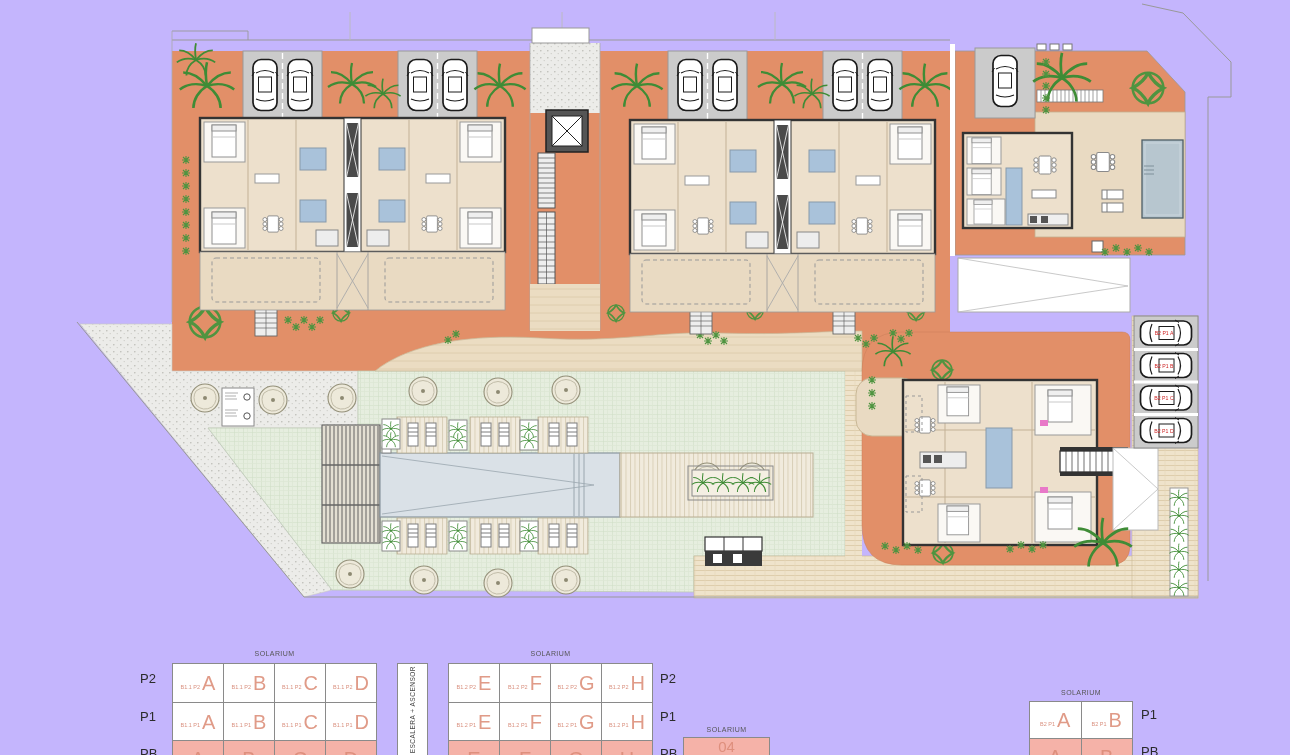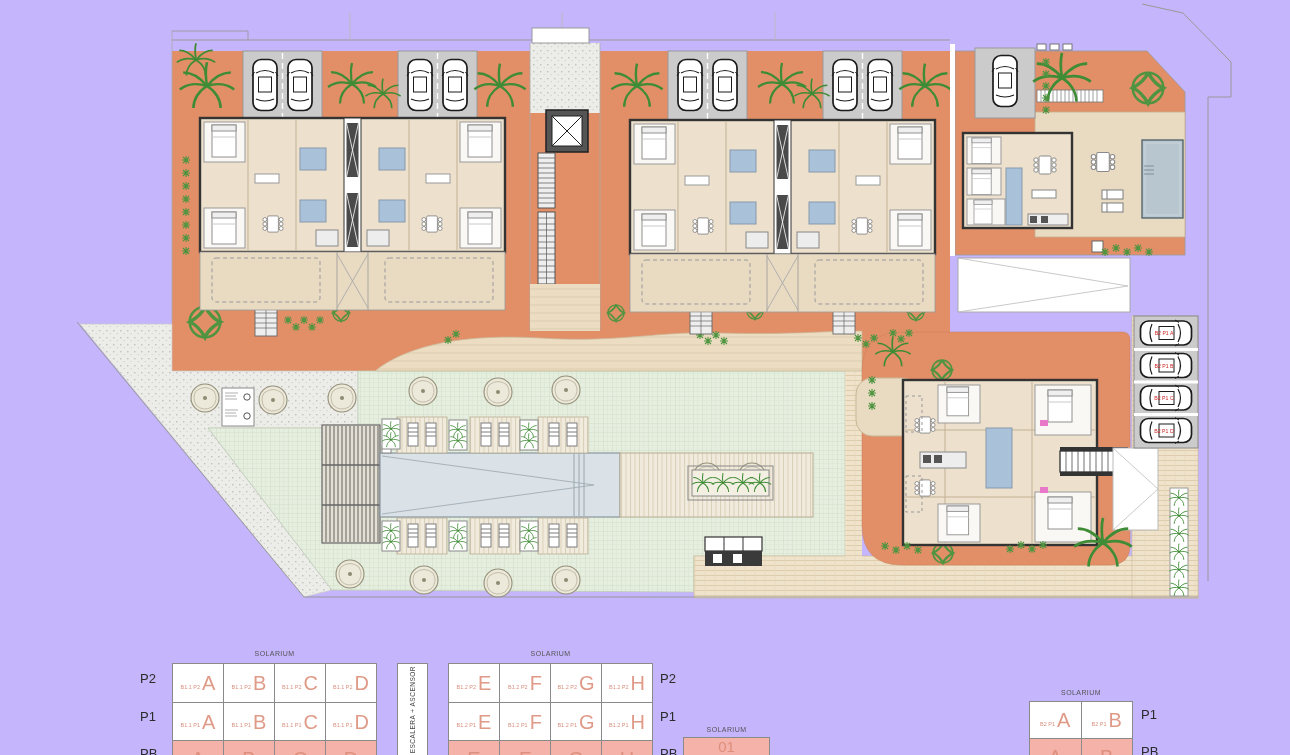--- a/index.html
+++ b/index.html
@@ -585,21 +585,21 @@
     <div class="cell">
           <span class="ltr">G</span>
         </div>
     <div class="cell">
           <span class="ltr">H</span>
         </div>
   </div>
 </div>
 
 <div class="cell01" style="left:683px;top:737px;width:87px;height:37px;">
-  <span>01</span>
+  <span>04</span>
 </div>
 
 <div class="tbl" style="left:1029px;top:701px;width:104px;">
   <div class="trow" style="height:37px;">
     <div class="cell">
           <span class="pfx">B2 P1</span>
           <span class="ltr">A</span>
         </div>
     <div class="cell">
           <span class="pfx">B2 P1</span>

